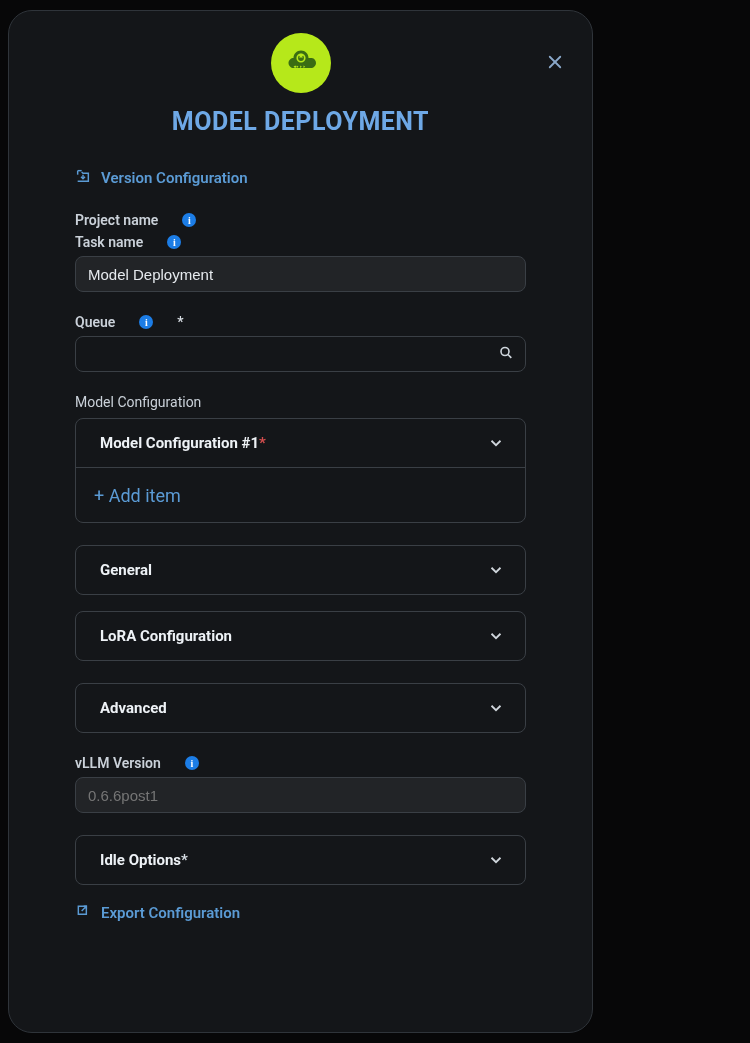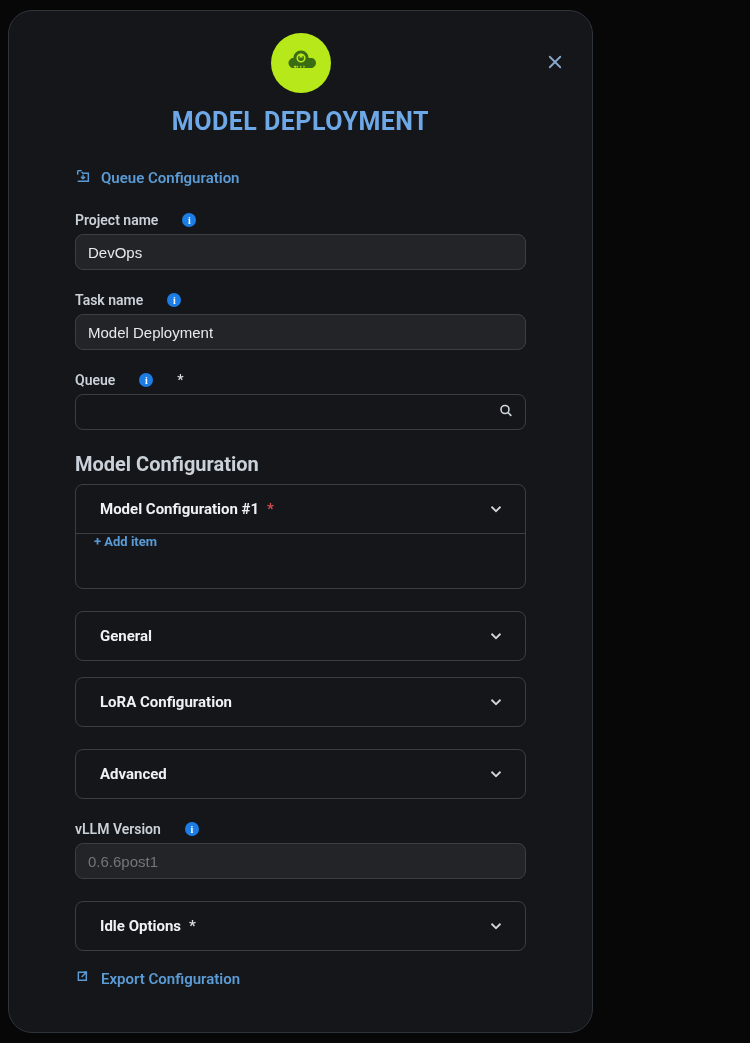--- a/index.html
+++ b/index.html
@@ -36,30 +36,30 @@
   .info{display:inline-flex;width:14px;height:14px;border-radius:50%;
     background:#1c7de6;color:#fff;font-size:10px;font-weight:700;
     align-items:center;justify-content:center;font-family:serif;}
   .req{color:#d7dde3;}
   .input-wrap{position:relative;margin-bottom:22px;}
   .inp{width:100%;height:36px;box-sizing:border-box;border-radius:8px;
     border:1px solid var(--input-border);background:var(--input);color:var(--text);
     padding:0 12px;font-size:15px;outline:none;}
   .inp.nobg{background:var(--modal);}
   .search-ic{position:absolute;right:12px;top:50%;transform:translateY(-50%);color:#cfd6dd;}
-  .section-label{color:var(--textmuted);font-weight:700;font-size:20px;margin-bottom:8px;}
+  .section-label{color:var(--textmuted);font-weight:400;font-size:14px;margin-bottom:8px;}
   .group{border:1px solid var(--input-border);border-radius:8px;margin-bottom:22px;overflow:hidden;}
   .acc{height:48px;display:flex;align-items:center;justify-content:space-between;
     padding:0 20px 0 24px;cursor:pointer;}
   .acc:not(:last-child){border-bottom:1px solid var(--input-border);}
-  .acc-title{font-weight:700;font-size:15px;color:#eef2f6;display:flex;align-items:center;gap:8px;}
+  .acc-title{font-weight:700;font-size:15px;color:#eef2f6;display:flex;align-items:center;}
   .acc-req{color:#d34e4e;font-weight:700;}
   .chev{color:#d0d6dc;display:flex;}
-  .additem{height:54px;display:flex;align-items:flex-start;padding:0 18px;color:var(--link);
-    font-weight:700;font-size:13px;cursor:pointer;gap:4px;}
+  .additem{height:54px;display:flex;align-items:center;padding:0 18px;color:var(--link);
+    font-weight:400;font-size:18px;cursor:pointer;gap:4px;}
 </style>
 </head>
 <body>
 
 <div class="page">
   <div class="modal">
 
     <div class="close-x">
       <svg width="18" height="18" viewBox="0 0 24 24" fill="none" stroke="currentColor" stroke-width="2.4" stroke-linecap="round">
           <line x1="5" y1="5" x2="19" y2="19"></line>
@@ -85,29 +85,26 @@
       <div class="link-row">
         <span>
           <svg width="16" height="16" viewBox="0 0 24 24" fill="none" stroke="currentColor" stroke-width="2.2">
               <path d="M4 4h6"></path>
               <path d="M4 4v6"></path>
               <path d="M4 20h16V8h-8l-2-2"></path>
               <path d="M12 10v6"></path>
               <path d="M9 13l3 3 3-3"></path>
             </svg>
         </span>
-        <span>Queue Configuration</span>
+        <span>Version Configuration</span>
       </div>
 
       <div class="fld-label">
         <span>Project name</span>
         <span class="info">i</span>
-      </div>
-      <div class="input-wrap">
-        <input class="inp" value="DevOps" style="">
       </div>
 
       <div class="fld-label">
         <span>Task name</span>
         <span class="info">i</span>
       </div>
       <div class="input-wrap">
         <input class="inp" value="Model Deployment" style="">
       </div>
 

